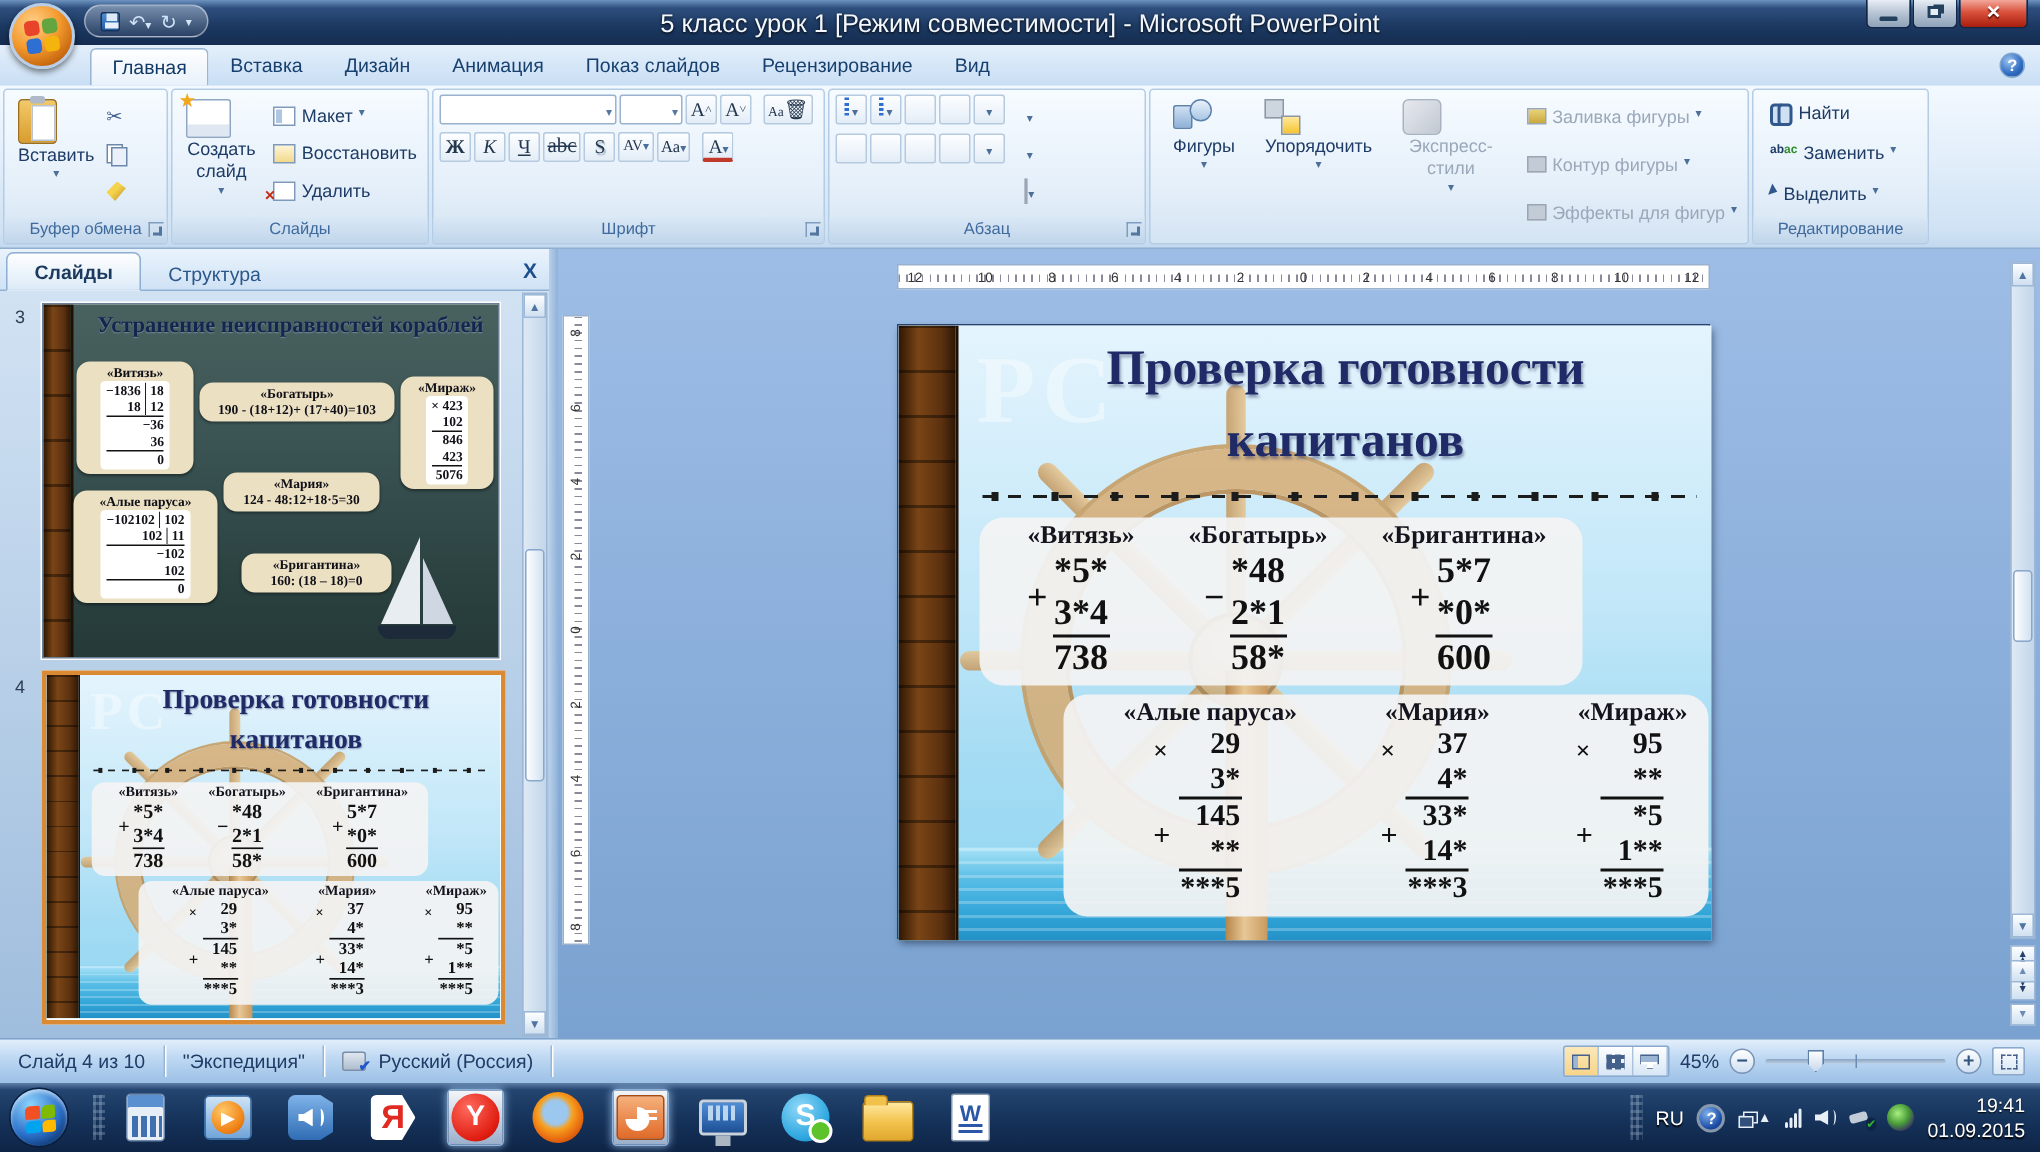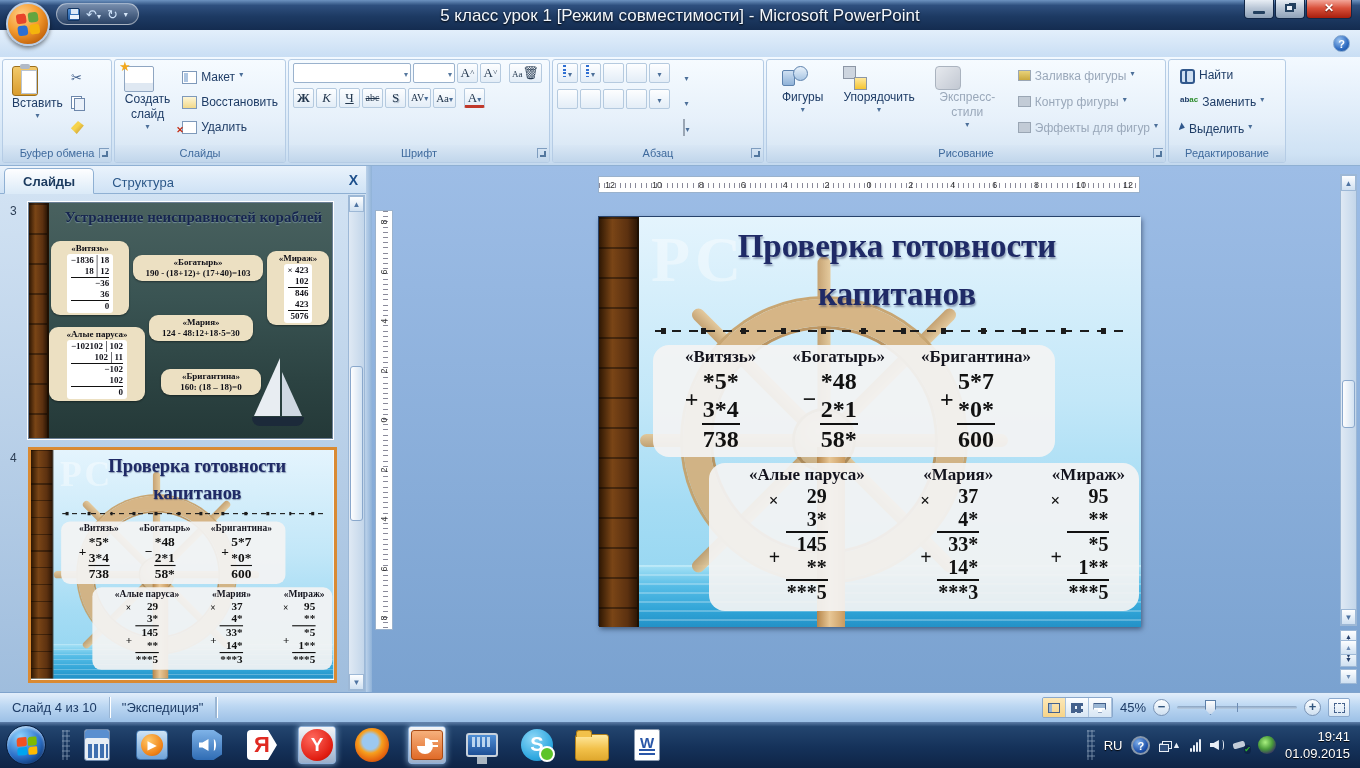--- a/index.html
+++ b/index.html
@@ -257,20 +257,29 @@
   <div id="officebtn">
     <span class="logo">
         <i class="lg1"></i>
         <i class="lg2"></i>
         <i class="lg3"></i>
         <i class="lg4"></i>
       </span>
   </div>
 
   <div id="tabrow">
+    <div id="tabs">
+      <div class="rtab active">Главная</div>
+      <div class="rtab">Вставка</div>
+      <div class="rtab">Дизайн</div>
+      <div class="rtab">Анимация</div>
+      <div class="rtab">Показ слайдов</div>
+      <div class="rtab">Рецензирование</div>
+      <div class="rtab">Вид</div>
+    </div>
     <div id="helpbtn">?</div>
   </div>
 
   <div id="ribbon">
 
     <div class="rgroup" style="width:110px">
       <div class="rgbody">
         <div class="bigbtn">
           <span class="clipicon"></span>
           <span>Вставить</span>
@@ -321,21 +330,21 @@
               <span class="carr">▾</span>
             </span>
           <span class="fbtn">A<span style="font-size:8px;vertical-align:top">˄</span></span>
           <span class="fbtn">A<span style="font-size:8px;vertical-align:top">˅</span></span>
           <span class="fbtn" style="margin-left:6px"><span style="font-size:9px">Aa</span>🗑</span>
         </div>
         <div class="fontrow">
           <span class="fbtn" style="font-weight:bold">Ж</span>
           <span class="fbtn" style="font-style:italic">К</span>
           <span class="fbtn" style="text-decoration:underline">Ч</span>
-          <span class="fbtn" style="text-decoration:line-through;font-size:10px">abc</span>
+          <span class="fbtn" style="text-decoration:line-through;font-size:14px">abc</span>
           <span class="fbtn" style="text-shadow:1px 1px 1px #9ab">S</span>
           <span class="fbtn" style="font-size:10px"><span>AV</span><span class="arr">▾</span></span>
           <span class="fbtn" style="font-size:11px"><span>Aa</span><span class="arr">▾</span></span>
           <span class="fbtn" style="margin-left:6px;border-bottom:3px solid #c0392b"><span>А</span><span class="arr">▾</span></span>
         </div>
       </div>
       <div class="rglabel"><span>Шрифт</span><span class="dlg"></span></div>
     </div>
 
     <div class="rgroup" style="width:212px">
@@ -399,21 +408,20 @@
               <span>Контур фигуры</span>
               <span class="arr">▾</span>
             </div>
           <div class="sbtn gray">
               <span class="gicon"></span>
               <span>Эффекты для фигур</span>
               <span class="arr">▾</span>
             </div>
         </div>
       </div>
-      <div class="rglabel"><span>Рисование</span><span class="dlg"></span></div>
     </div>
 
     <div class="rgroup" style="width:118px">
       <div class="rgbody" style="flex-direction:column;justify-content:space-around;padding-left:8px">
         <div class="sbtn">
             <span class="bino"></span>
             <span>Найти</span>
           </div>
         <div class="sbtn">
             <span class="replic">ab<b>ac</b></span>
@@ -577,20 +585,24 @@
       <div class="nsarrow" style="top:474px">▲</div>
       <div class="nsarrow" style="top:503px">▼</div>
     </div>
   </div>
 
   <div id="statusbar">
     <div class="stseg">Слайд 4 из 10</div>
     <div class="stdiv"></div>
     <div class="stseg">"Экспедиция"</div>
     <div class="stdiv"></div>
+    <div class="stseg">
+        <span class="spellic"></span>
+        <span>Русский (Россия)</span>
+      </div>
     <div class="stdiv"></div>
     <div id="stright">
       <div class="viewbtns">
         <div class="vbtn active">
             <span class="vic1"></span>
           </div>
         <div class="vbtn">
             <span class="vic2"></span>
           </div>
         <div class="vbtn">

